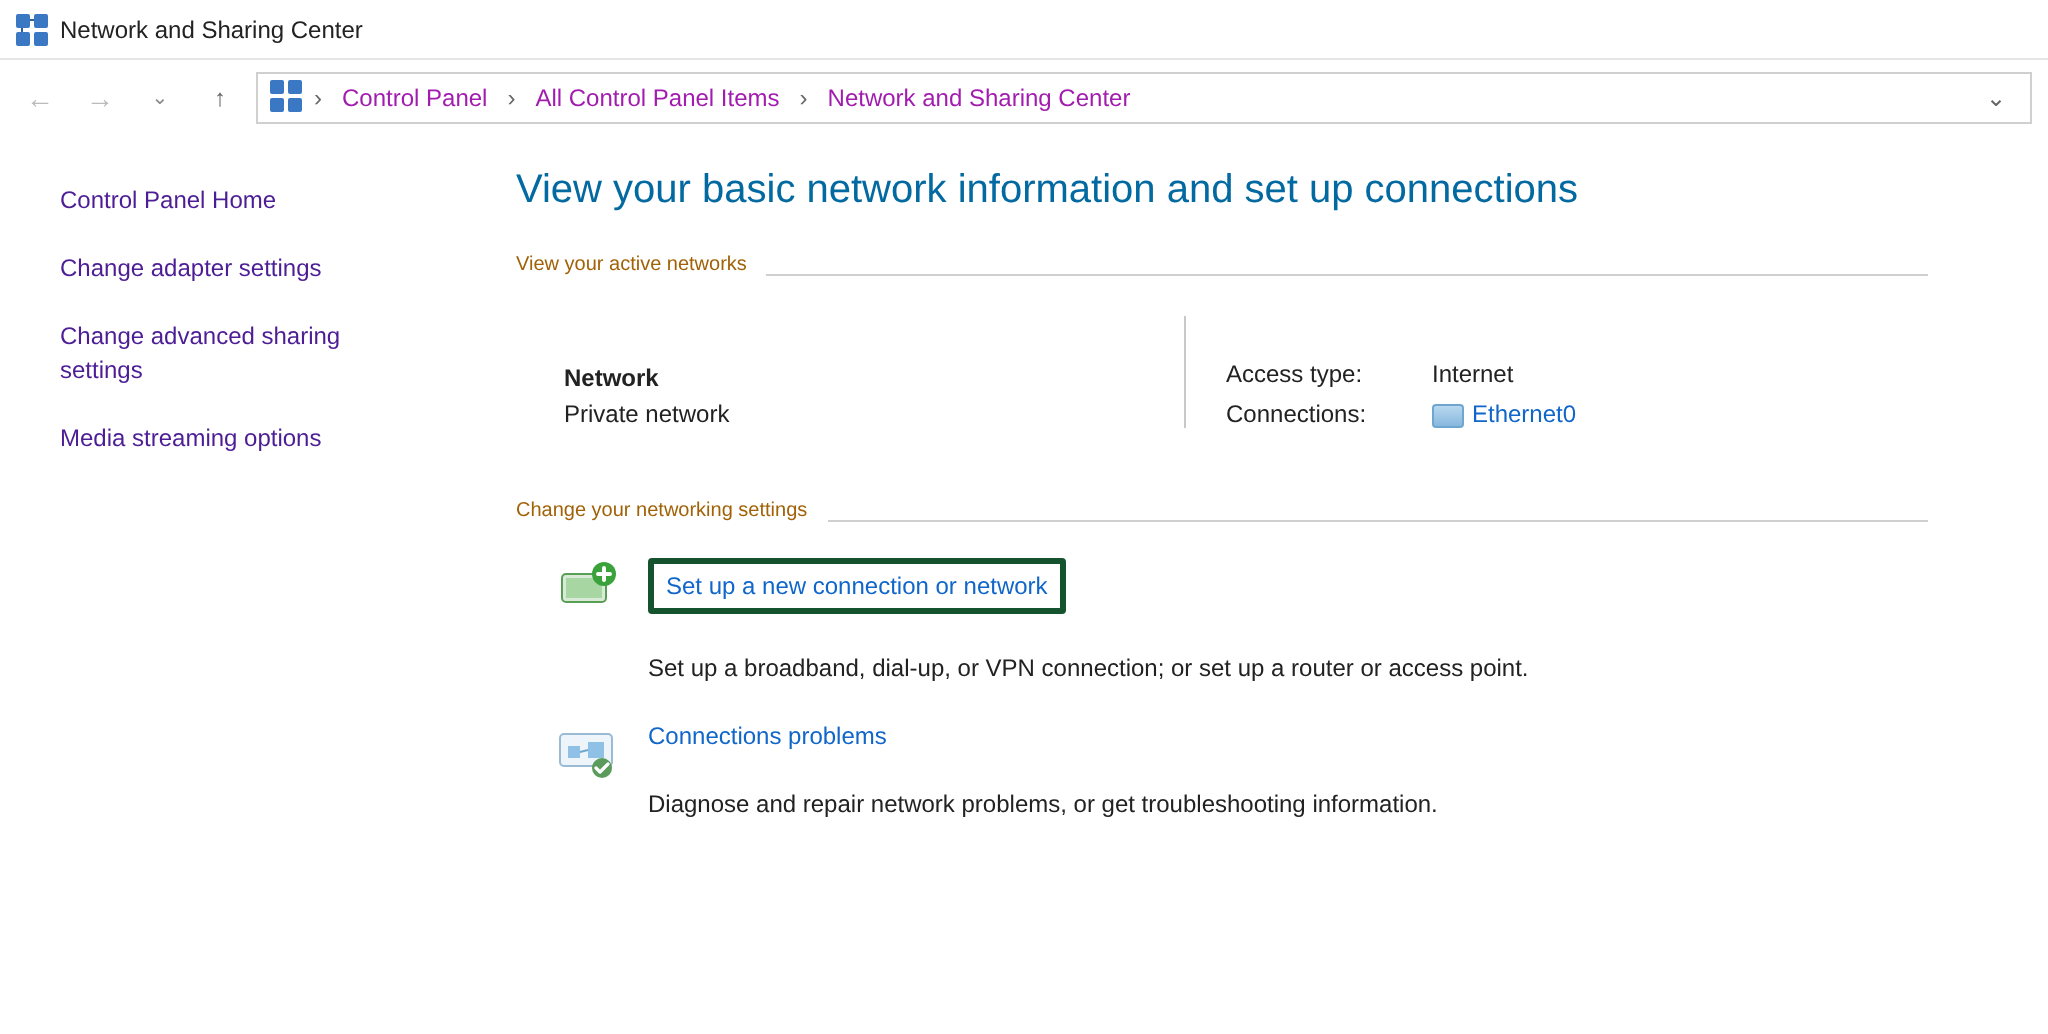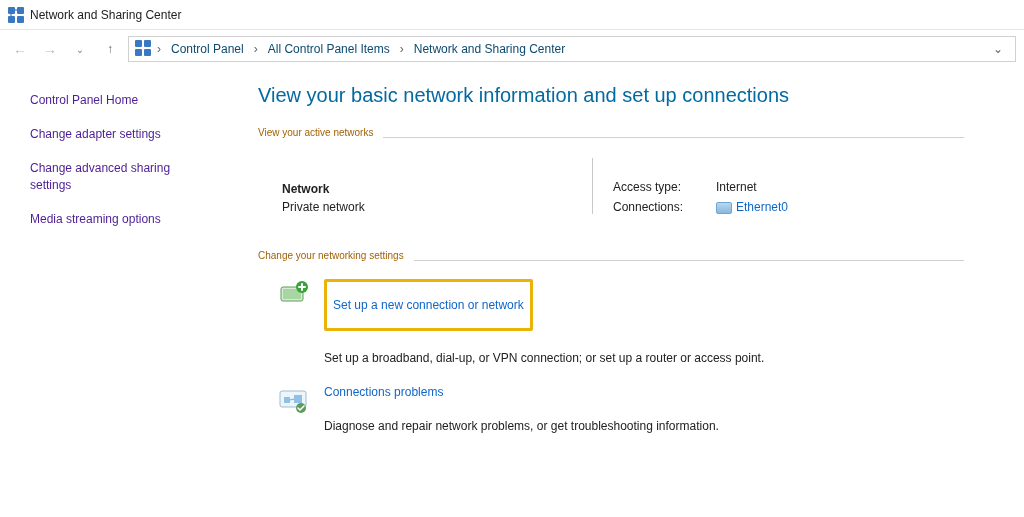--- a/index.html
+++ b/index.html
@@ -52,21 +52,21 @@
     height: 26px;
     border: 1px solid #d0d0d0;
     display: flex;
     align-items: center;
     padding: 0 6px;
     gap: 4px;
   }
   .breadcrumb-box .app-icon svg { width:16px; height:16px; }
   .crumb {
     padding: 2px 4px;
-    color: #0c4a6e;
+    color: #a21caf;
     cursor: default;
   }
   .crumb.sep { color: #666; padding: 2px 2px; }
   .bc-caret {
     margin-left: auto;
     color: #666;
     padding: 0 6px;
   }
 
   
@@ -152,22 +152,22 @@
     gap: 14px;
   }
   .task-icon { width: 32px; height: 32px; flex: 0 0 32px; }
   .task-icon svg { width:32px; height:32px; }
   .task-body {}
   .task-title { color: #1066c9; cursor: pointer; }
   .task-desc  { margin-top: 20px; color: #222; }
 
   .highlight-box {
     display:inline-block;
-    padding: 16px 6px;
-    border: 3px solid #eab308;
+    padding: 4px 6px;
+    border: 3px solid #14532d;
     border-radius: 2px;
   }
 </style>
 </head>
 <body>
 
 <div class="titlebar">
   <span class="app-icon">
     <svg viewBox="0 0 16 16">
       <rect x="0" y="0" width="7" height="7" fill="#3b78c4" rx="1"></rect>

